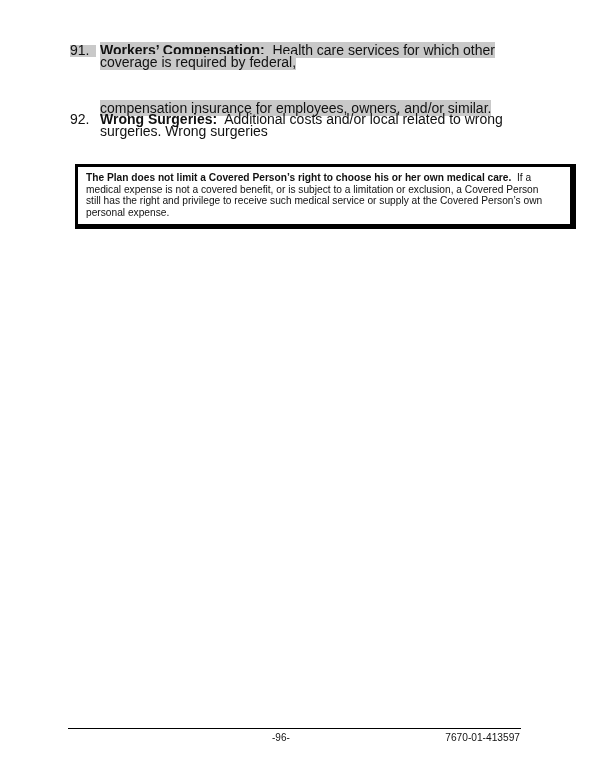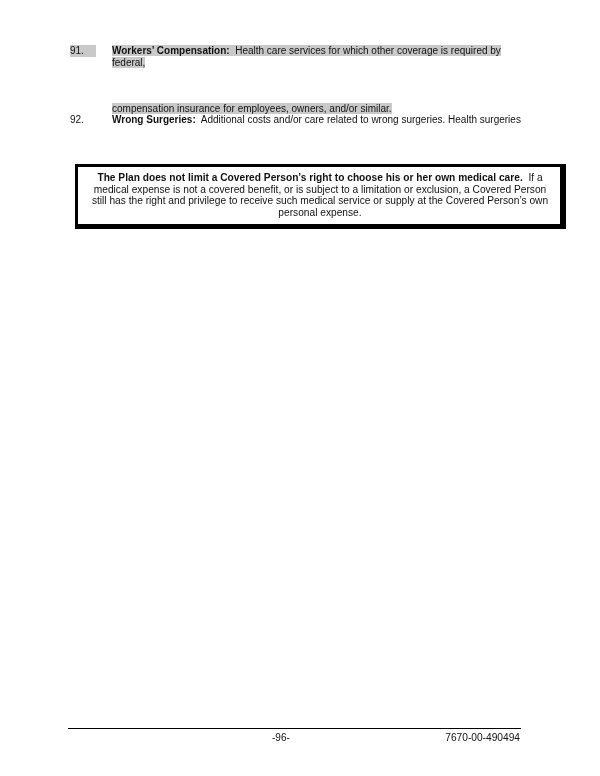--- a/index.html
+++ b/index.html
@@ -1,28 +1,28 @@
 <!DOCTYPE html>
 <html><head>
 <meta charset="utf-8">
 <style>
   html, body { margin:0; padding:0; background:#ffffff; }
   body { width:600px; height:776px; position:relative; overflow:hidden;
          font-family:"Liberation Sans", sans-serif; color:#111; }
   .page { position:absolute; left:0; top:0; width:600px; height:776px; }
-  .item { position:absolute; left:70px; width:460px; font-size:10px; line-height:11.6px; }
+  .item { position:absolute; left:70px; width:460px; font-size:14px; line-height:11.6px; }
   .item .num { position:absolute; left:0; top:0; width:26px; }
-  .item .body { margin-left:42px; }
+  .item .body { margin-left:30px; }
   .hl { background:#c9c9c9; }
   .item b { font-weight:bold; }
   #item91 { top:45px; }
   #item92 { top:114px; }
   .notice { position:absolute; left:75px; top:164px; width:468px; height:52px;
             border:3px solid #000; border-right-width:6px; border-bottom-width:5px;
-            padding:5px 6px 0 8px; font-size:10.2px; line-height:11.6px;text-align:center; }
+            padding:5px 16px 0 8px; font-size:10.2px; line-height:11.6px; }
   .footer-rule { position:absolute; left:68px; top:728px; width:453px; height:1px; background:#000; }
   .page-num { position:absolute; left:272px; top:732px; font-size:10px; }
   .doc-id { position:absolute; right:80px; top:732px; font-size:10.2px; }
 </style>
 </head>
 <body>
 
 <div class="page">
 
   <div class="item" id="item91">
@@ -32,26 +32,26 @@
       <br>
       <br>
       <br>
       <span class="hl">compensation insurance for employees, owners, and/or similar.</span>
     </div>
   </div>
 
   <div class="item" id="item92">
     <span class="num">92.</span>
     <div class="body">
-      <b>Wrong Surgeries:</b>&nbsp; <span>Additional costs and/or care related to wrong surgeries.  Health surgeries</span><br>
+      <b>Wrong Surgeries:</b>&nbsp; <span>Additional costs and/or local related to wrong surgeries.  Wrong surgeries</span><br>
       <br>
     </div>
   </div>
 
   <div class="notice">
     <b>The Plan does not limit a Covered Person’s right to choose his or her own medical care.</b>&nbsp; <span>If a medical expense is not a covered benefit, or is subject to a limitation or exclusion, a Covered Person still has the right and privilege to receive such medical service or supply at the Covered Person’s own personal expense.</span>
   </div>
 
   <div class="footer-rule"></div>
   <div class="page-num">-96-</div>
-  <div class="doc-id">7670-00-490494</div>
+  <div class="doc-id">7670-01-413597</div>
 
 </div>
 
 </body></html>

